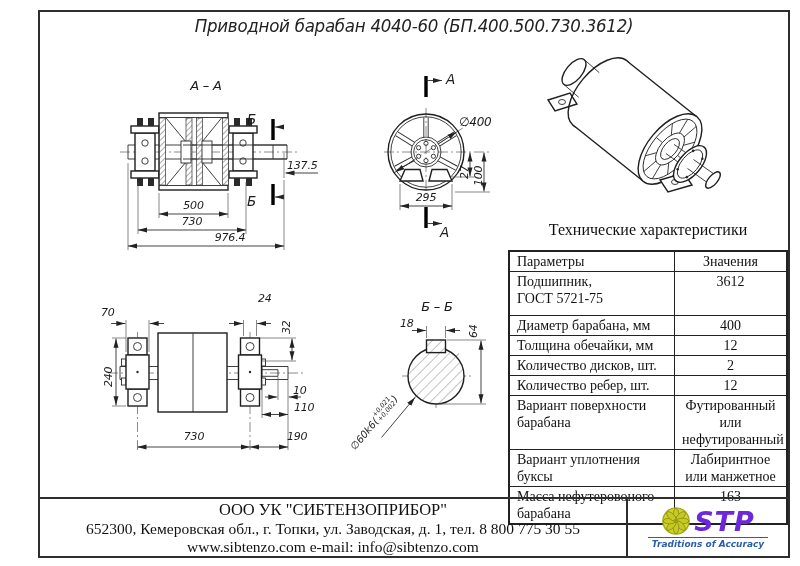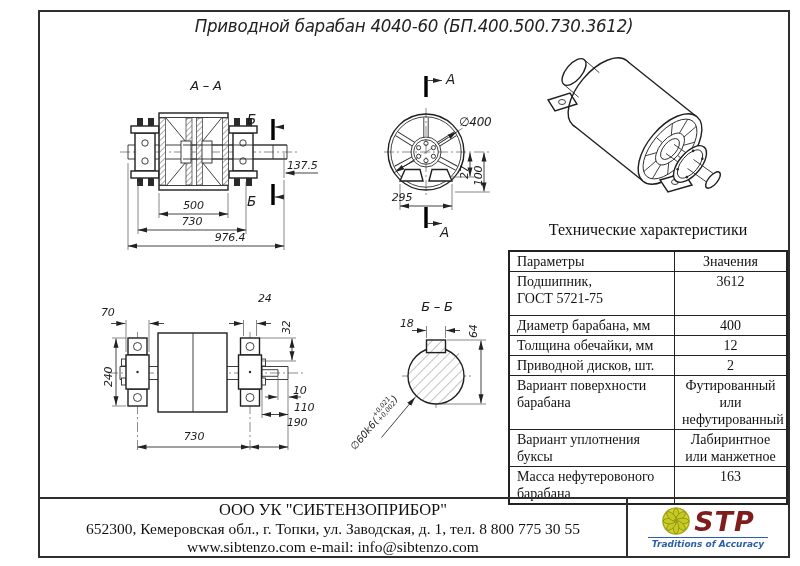--- a/index.html
+++ b/index.html
@@ -45,21 +45,21 @@
   .footer{position:absolute;left:40px;top:497px;width:748px;height:59px;
        border-top:2px solid #2e2e2e;display:flex;box-sizing:border-box;
        font-family:"Liberation Serif",serif;color:#111;}
   .f-info{flex:1;text-align:center;padding-top:1px;}
   .f-company{font-size:16.5px;line-height:19px;}
   .f-address{font-size:15.5px;line-height:19px;}
   .f-web{font-size:15.5px;line-height:18px;}
   .f-logo{width:160px;border-left:2px solid #2e2e2e;display:flex;flex-direction:column;
        align-items:center;justify-content:center;}
   .logo-row{display:flex;align-items:center;gap:3px;}
-  .logo-stp{font:bold italic 27px "DejaVu Sans",sans-serif;color:#7f1d1d;letter-spacing:1px;line-height:27px;}
+  .logo-stp{font:bold italic 27px "DejaVu Sans",sans-serif;color:#6d28d9;letter-spacing:1px;line-height:27px;}
   .logo-tag{font:bold italic 9px "DejaVu Sans",sans-serif;color:#2b5ea7;
        border-top:1.5px solid #2b5ea7;padding:1px 4px 0 4px;margin-top:1px;}
 </style>
 </head>
 <body>
 
 <div class="stage">
   <div class="frame"></div>
   <div class="title">Приводной барабан 4040-60 (БП.400.500.730.3612)</div>
 
@@ -272,32 +272,32 @@
   <span class="lbl cut" style="left:247px;top:111px;">Б</span>
   <span class="lbl cut" style="left:247px;top:193px;">Б</span>
   <span class="lbl ctr" style="left:159px;top:199px;width:69px;">500</span>
   <span class="lbl ctr" style="left:138px;top:215px;width:108px;">730</span>
   <span class="lbl ctr" style="left:128px;top:231px;width:156px;padding-left:24px;">976.4</span>
   <span class="lbl" style="left:287px;top:159px;">137.5</span>
 
   <span class="lbl cut" style="left:446px;top:71px;">А</span>
   <span class="lbl cut" style="left:440px;top:224px;">А</span>
   <span class="lbl" style="left:459px;top:115px;font-size:12px;">∅400</span>
-  <span class="lbl ctr" style="left:376px;top:191px;width:52px;">295</span>
+  <span class="lbl ctr" style="left:400px;top:191px;width:52px;">295</span>
   <span class="lbl rot" style="left:458px;top:179px;">27</span>
   <span class="lbl rot" style="left:472px;top:186px;">100</span>
 
   <span class="lbl" style="left:101px;top:306px;">70</span>
   <span class="lbl" style="left:258px;top:292px;">24</span>
   <span class="lbl rot" style="left:280px;top:334px;">32</span>
   <span class="lbl rot" style="left:102px;top:387px;">240</span>
   <span class="lbl" style="left:293px;top:384px;">10</span>
   <span class="lbl" style="left:294px;top:401px;">110</span>
   <span class="lbl ctr" style="left:160px;top:430px;width:68px;">730</span>
-  <span class="lbl" style="left:287px;top:416px;">190</span>
+  <span class="lbl" style="left:287px;top:430px;">190</span>
 
   <span class="lbl big ctr" style="left:405px;top:299px;width:64px;">Б – Б</span>
   <span class="lbl" style="left:400px;top:317px;">18</span>
   <span class="lbl rot" style="left:467px;top:338px;">64</span>
   <span class="dia-rot">
     <span>∅60k6(</span>
     <span class="tol">
       <span>+0,021</span>
       <span>+0,002</span>
     </span>
@@ -319,22 +319,26 @@
       </tr>
       <tr>
         <td class="c-param">Диаметр барабана, мм</td>
         <td class="c-val">400</td>
       </tr>
       <tr>
         <td class="c-param">Толщина обечайки, мм</td>
         <td class="c-val">12</td>
       </tr>
       <tr>
-        <td class="c-param">Приводной дисков, шт.</td>
+        <td class="c-param">Количество дисков, шт.</td>
         <td class="c-val">2</td>
+      </tr>
+      <tr>
+        <td class="c-param">Количество ребер, шт.</td>
+        <td class="c-val">12</td>
       </tr>
       <tr>
         <td class="c-param">Вариант поверхности барабана</td>
         <td class="c-val">Футированный или нефутированный</td>
       </tr>
       <tr>
         <td class="c-param">Вариант уплотнения буксы</td>
         <td class="c-val">Лабиринтное или манжетное</td>
       </tr>
       <tr>

